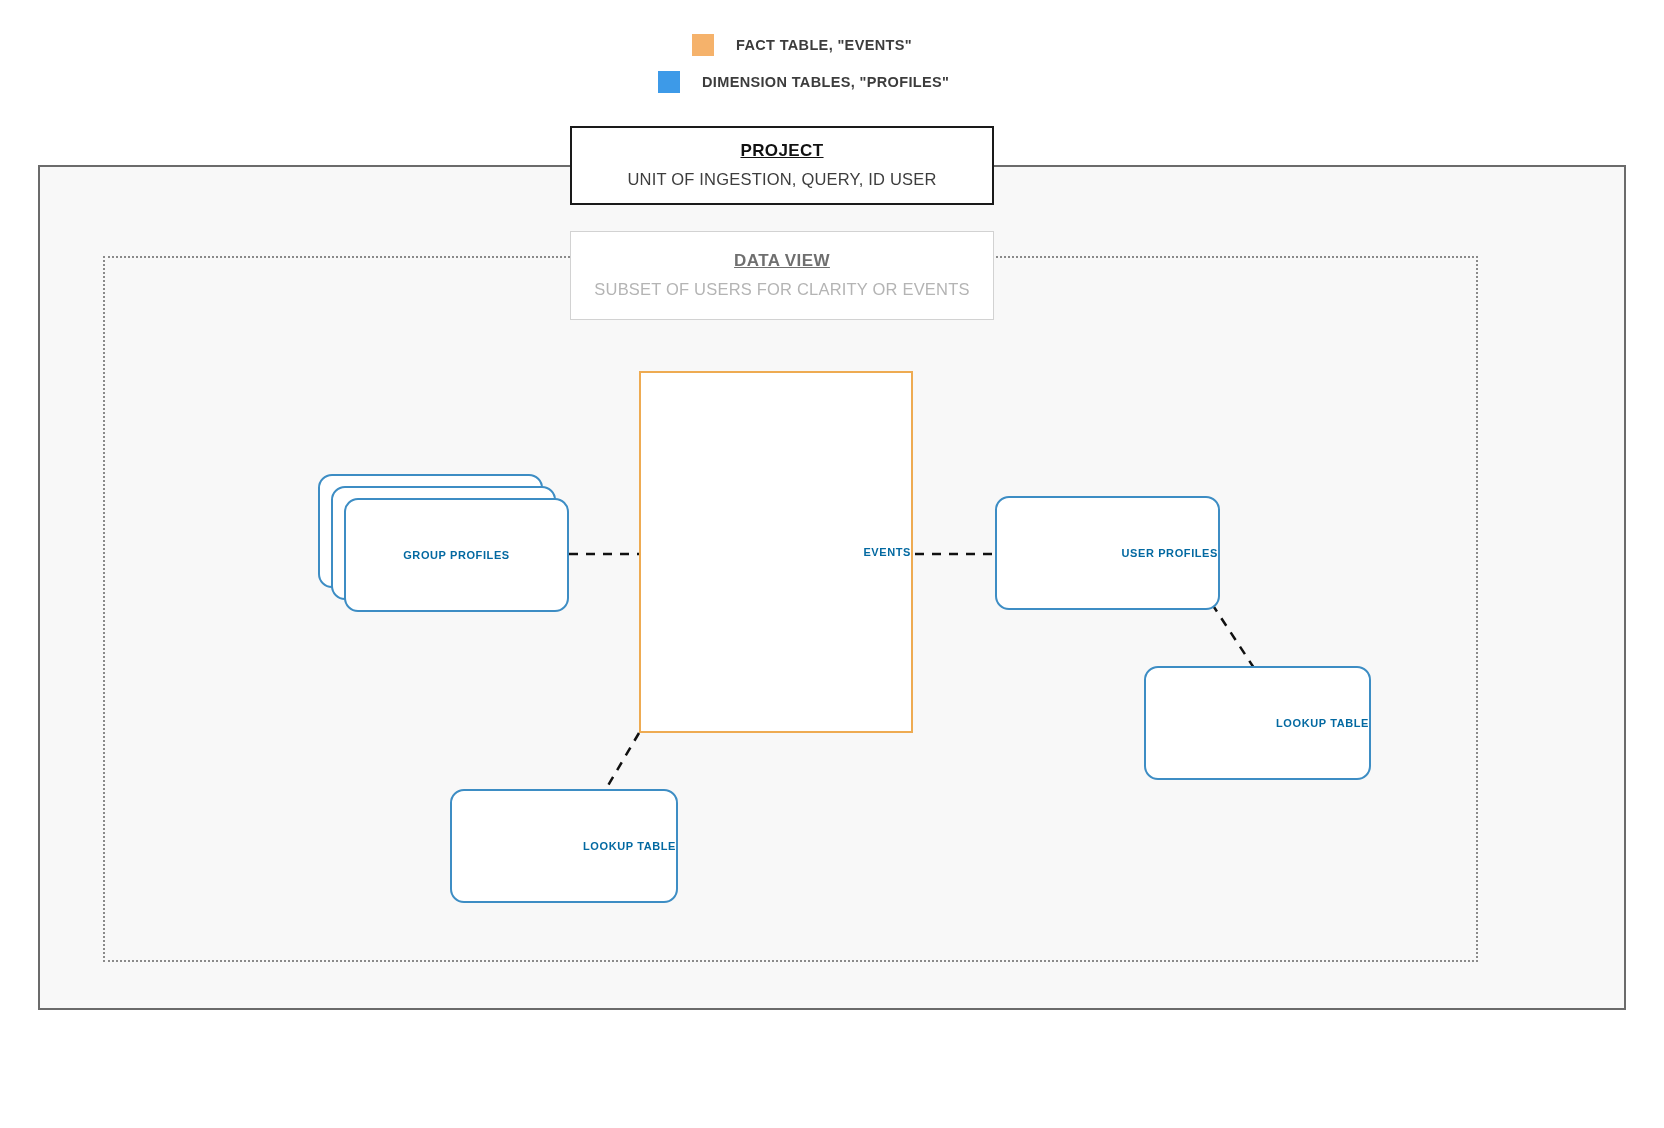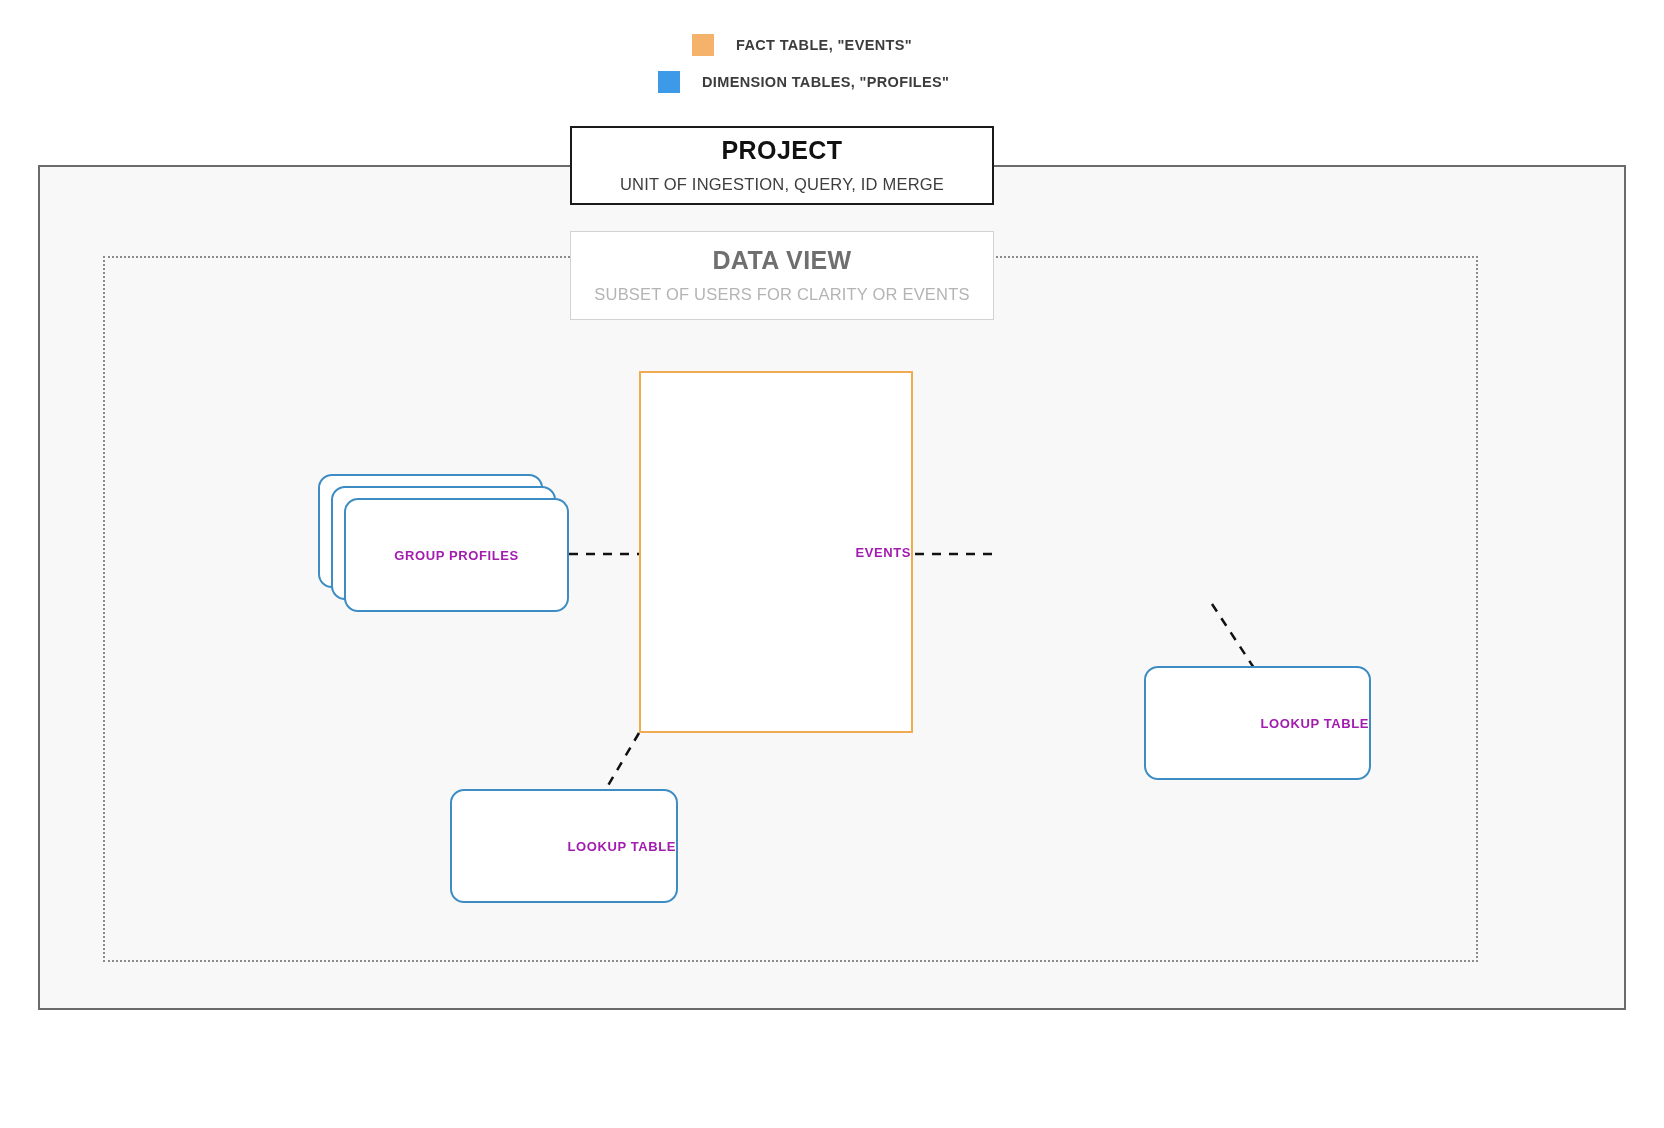--- a/index.html
+++ b/index.html
@@ -64,24 +64,25 @@
   .header-box {
     position: absolute;
     background: #ffffff;
     text-align: center;
     display: flex;
     flex-direction: column;
     align-items: center;
     justify-content: center;
   }
   .header-box .title {
-    font-size: 25px;
+    font-size: 17px;
     font-weight: bold;
     letter-spacing: 0.4px;
     line-height: 1.35;
+    text-decoration: underline;
   }
   .header-box .subtitle {
     font-size: 16.5px;
     letter-spacing: 0.2px;
     line-height: 1.5;
     margin-top: 4px;
   }
 
   .project-box {
     left: 570px; top: 126px;
@@ -113,24 +114,24 @@
   
   .node {
     position: absolute;
     background: #ffffff;
     display: flex;
     align-items: center;
     justify-content: flex-end;
     z-index: 4;
   }
   .node-label {
-    font-size: 13px;
+    font-size: 11px;
     font-weight: bold;
     letter-spacing: 0.6px;
-    color: #a21caf;
+    color: #0369a1;
     text-align: center;
   }
 
   .events-box {
     left: 639px; top: 371px;
     width: 274px; height: 362px;
     border: 2px solid #eeab52;
     z-index: 3;
   }
 
@@ -188,40 +189,43 @@
 
     <line x1="915" y1="554" x2="995" y2="554" stroke="#111111" stroke-width="2.5" stroke-dasharray="9 8"></line>
 
     <line x1="1212" y1="604" x2="1254" y2="668" stroke="#111111" stroke-width="2.5" stroke-dasharray="9 8"></line>
 
     <line x1="639" y1="733" x2="606" y2="789" stroke="#111111" stroke-width="2.5" stroke-dasharray="9 8"></line>
   </svg>
 
   <div class="header-box project-box">
     <div class="title">PROJECT</div>
-    <div class="subtitle">UNIT OF INGESTION, QUERY, ID MERGE</div>
+    <div class="subtitle">UNIT OF INGESTION, QUERY, ID USER</div>
   </div>
 
   <div class="header-box dataview-box">
     <div class="title">DATA VIEW</div>
     <div class="subtitle">SUBSET OF USERS FOR CLARITY OR EVENTS</div>
   </div>
 
   <div class="node events-box">
     <span class="node-label">EVENTS</span>
   </div>
 
   <div class="card-stack">
     <div class="card c1"></div>
     <div class="card c2"></div>
     <div class="card c3">
       <span class="node-label">GROUP PROFILES</span>
     </div>
   </div>
 
+  <div class="node rounded-blue user-profiles-box">
+    <span class="node-label">USER PROFILES</span>
+  </div>
 
   <div class="node rounded-blue lookup-right-box">
     <span class="node-label">LOOKUP TABLE</span>
   </div>
 
   <div class="node rounded-blue lookup-left-box">
     <span class="node-label">LOOKUP TABLE</span>
   </div>
 
 </div>

